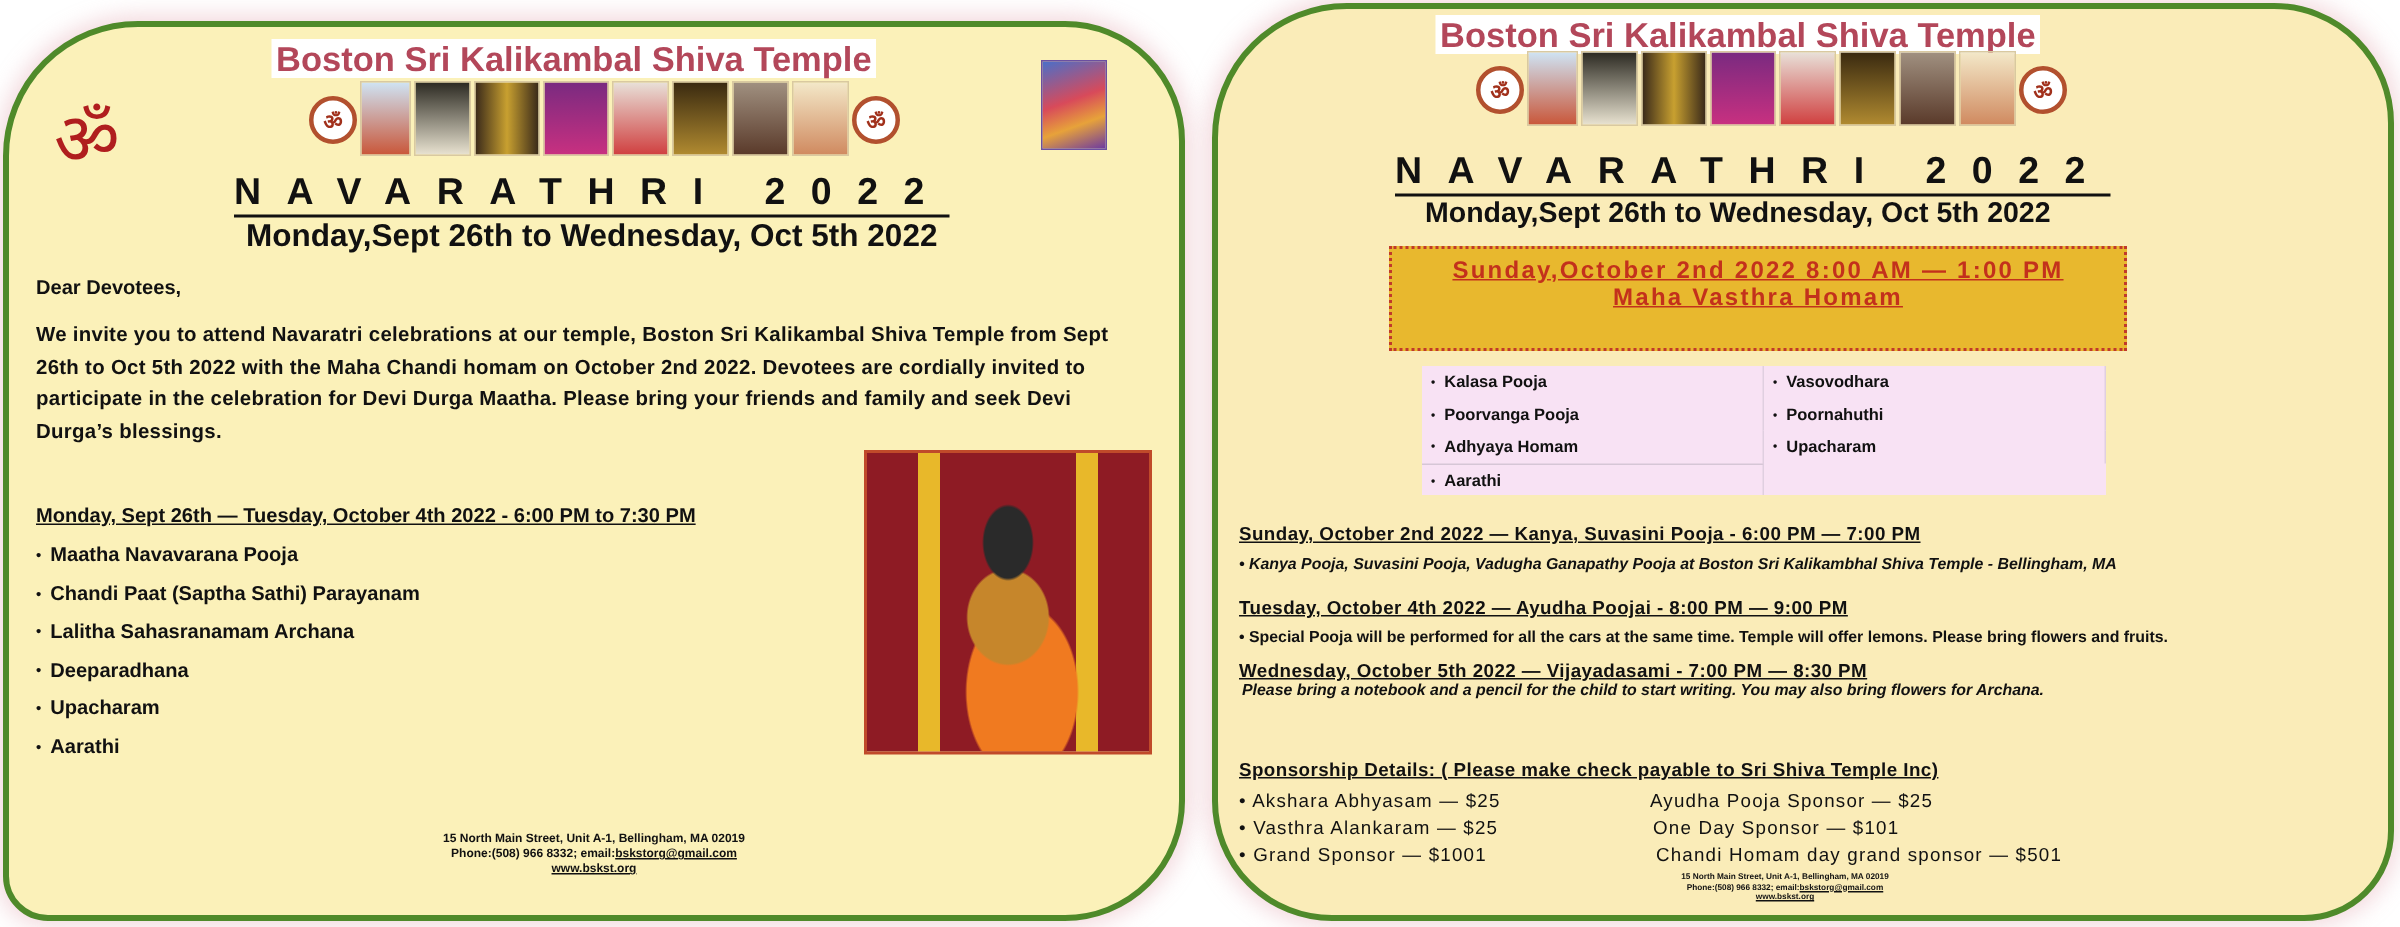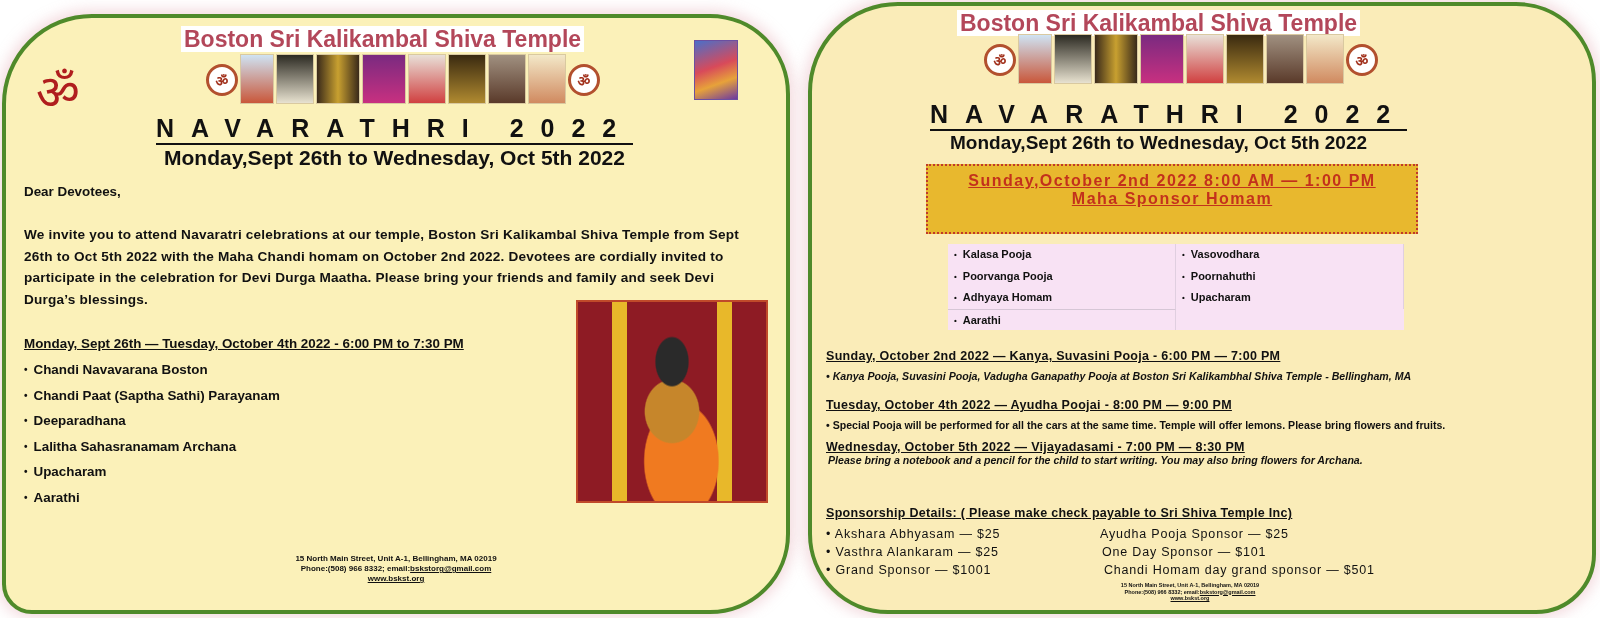--- a/index.html
+++ b/index.html
@@ -96,30 +96,30 @@
     <div class="photo w2" style="background:linear-gradient(#f3e8c8,#d08a60);"></div>
     <div class="logo-seal">ॐ</div>
   </div>
 
   <div class="durga-thumb" style="left:688px; top:22px;"></div>
 
   <div class="nav-title" style="left:150px; top:96px;">NAVARATHRI  2022</div>
   <div class="date-range" style="left:158px; top:128px;">Monday,Sept 26th to Wednesday, Oct 5th 2022</div>
 
   <div class="txt" style="left:18px; top:166px;">Dear  Devotees,</div>
-  <div class="para" style="left:18px; top:206px;">We invite you to attend Navaratri celebrations at our temple, Boston Sri Kalikambal Shiva Temple from Sept 26th to Oct 5th 2022 with the Maha Chandi homam on October 2nd 2022. Devotees are cordially invited to participate in the celebration for Devi Durga Maatha. Please bring your friends and family and seek Devi Durga’s blessings.</div>
+  <div class="para" style="left:18px; top:194px;">We invite you to attend Navaratri celebrations at our temple, Boston Sri Kalikambal Shiva Temple from Sept 26th to Oct 5th 2022 with the Maha Chandi homam on October 2nd 2022. Devotees are cordially invited to participate in the celebration for Devi Durga Maatha. Please bring your friends and family and seek Devi Durga’s blessings.</div>
 
   <div class="deity-photo" style="left:570px; top:282px;"></div>
 
   <div class="txt ul" style="left:18px; top:318px;">Monday, Sept 26th —  Tuesday, October 4th 2022  - 6:00 PM to 7:30 PM</div>
   <ul class="bullets" style="left:18px; top:344px;">
-    <li>Chandi Navavarana Boston</li>
+    <li>Maatha Navavarana Pooja</li>
     <li>Chandi Paat (Saptha Sathi) Parayanam</li>
+    <li>Lalitha Sahasranamam Archana</li>
     <li>Deeparadhana</li>
-    <li>Lalitha Sahasranamam Archana</li>
     <li>Upacharam</li>
     <li>Aarathi</li>
   </ul>
 
   <div class="footer-addr" style="left:270px; top:536px; width:240px; font-size:8px; line-height:10px;">
     <div>15 North Main Street, Unit A-1, Bellingham, MA 02019</div>
     <div><span>Phone:(508) 966 8332; email:</span><span class="u">bskstorg@gmail.com</span></div>
     <div class="u">www.bskst.org</div>
   </div>
 </div>
@@ -138,21 +138,21 @@
     <div class="photo w2" style="background:linear-gradient(#a09080,#5a3a2a);"></div>
     <div class="photo w2" style="background:linear-gradient(#f3e8c8,#d08a60);"></div>
     <div class="logo-seal">ॐ</div>
   </div>
 
   <div class="nav-title" style="left:118px; top:94px;">NAVARATHRI  2022</div>
   <div class="date-range" style="left:138px; top:126px; font-size:19px;">Monday,Sept 26th to Wednesday, Oct 5th 2022</div>
 
   <div class="homam-box" style="left:114px; top:158px; width:492px; height:70px;">
     <div class="l1">Sunday,October 2nd 2022 8:00 AM — 1:00 PM</div>
-    <div class="l2">Maha Sponsor Homam</div>
+    <div class="l2">Maha Vasthra Homam</div>
     <div class="l3"> 165 Fountain Street, Ashland,MA</div>
   </div>
 
   <div class="homam-table" style="left:136px; top:238px;">
     <div class="cell">Kalasa Pooja</div>
     <div class="cell">Vasovodhara</div>
     <div class="cell">Poorvanga Pooja</div>
     <div class="cell">Poornahuthi</div>
     <div class="cell">Adhyaya Homam</div>
     <div class="cell">Upacharam</div>

